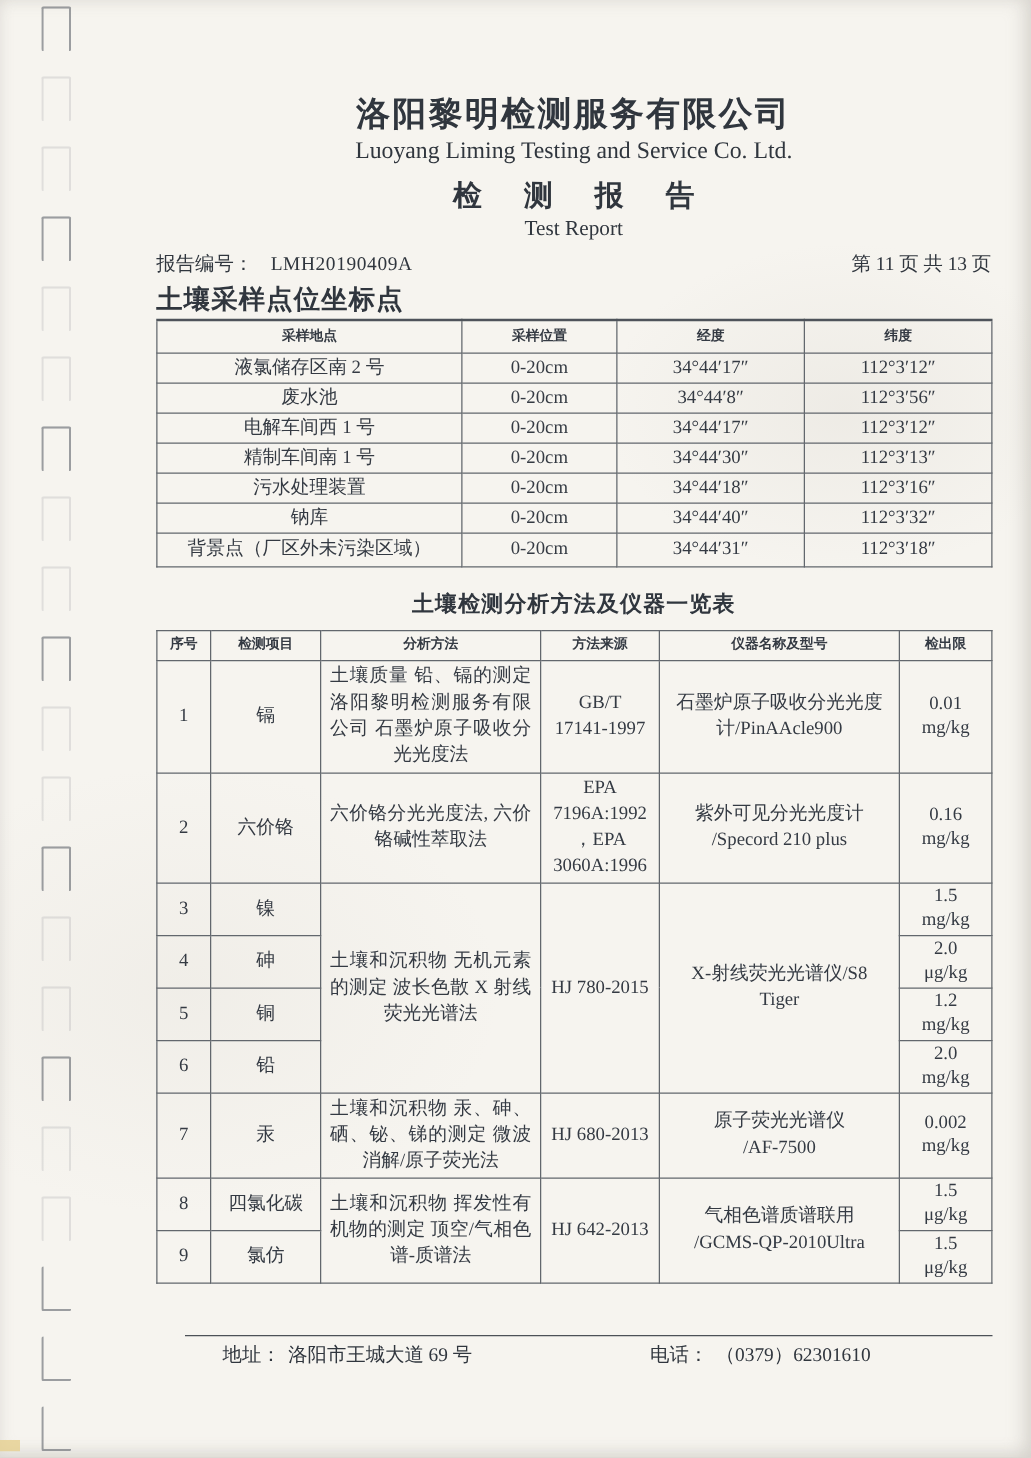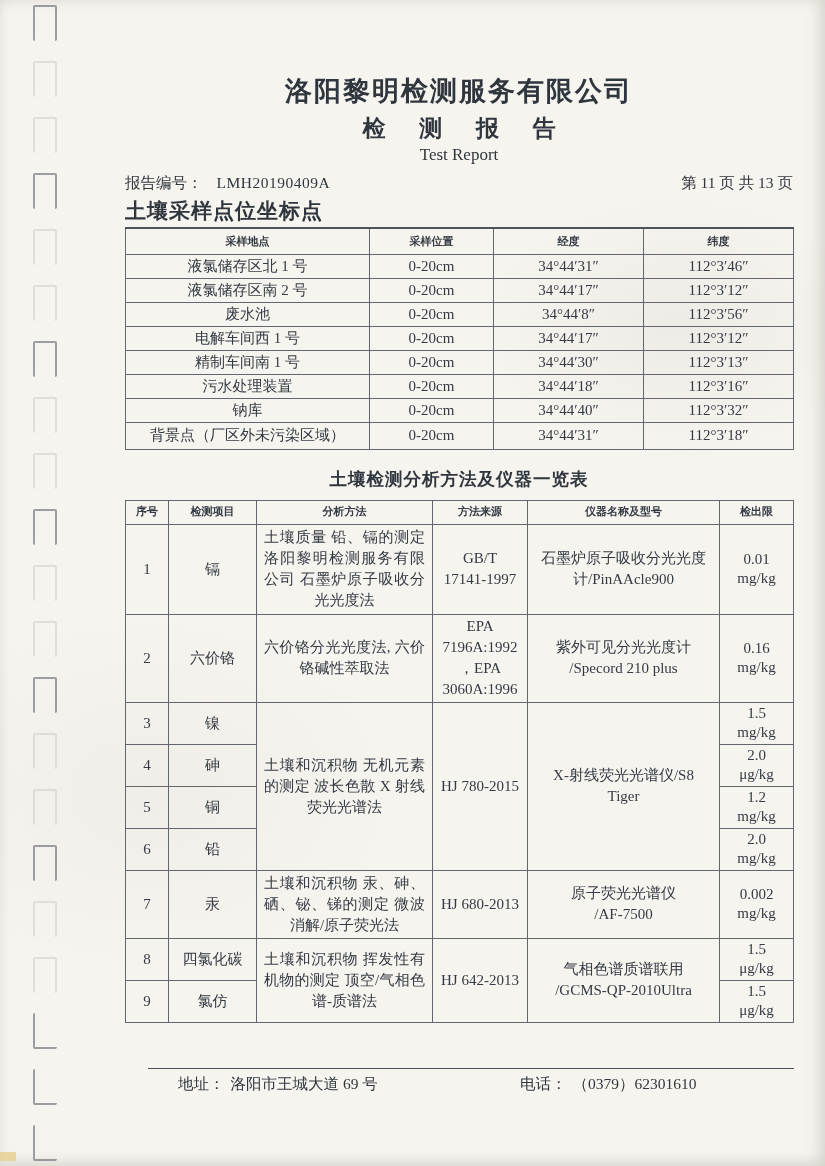--- a/index.html
+++ b/index.html
@@ -89,20 +89,21 @@
   <div class="hole" style="top:901px"></div>
   <div class="hole" style="top:957px"></div>
   <div class="hole bottom dark" style="top:1013px"></div>
   <div class="hole bottom dark" style="top:1069px"></div>
   <div class="hole bottom dark" style="top:1125px"></div>
   <div class="corner-speck"></div>
 
   <div class="content">
 
     <div class="company-cn center">洛阳黎明检测服务有限公司</div>
+    <div class="company-en center">Luoyang Liming Testing and Service Co. Ltd.</div>
     <div class="title-cn center">检 测 报 告</div>
     <div class="title-en center">Test Report</div>
 
     <div class="meta-row">
       <div class="meta-left">
         <span class="lbl">报告编号：</span><span class="val">LMH20190409A</span>
       </div>
       <div class="meta-right">第 11 页 共 13 页</div>
     </div>
 
@@ -116,26 +117,20 @@
         </colgroup>
       <thead>
         <tr>
           <th>采样地点</th>
           <th>采样位置</th>
           <th>经度</th>
           <th>纬度</th>
         </tr>
       </thead>
       <tbody>
-        <tr>
-          <td>液氯储存区北 1 号</td>
-          <td>0-20cm</td>
-          <td>34°44′31″</td>
-          <td>112°3′46″</td>
-        </tr>
         <tr>
           <td>液氯储存区南 2 号</td>
           <td>0-20cm</td>
           <td>34°44′17″</td>
           <td>112°3′12″</td>
         </tr>
         <tr>
           <td>废水池</td>
           <td>0-20cm</td>
           <td>34°44′8″</td>

